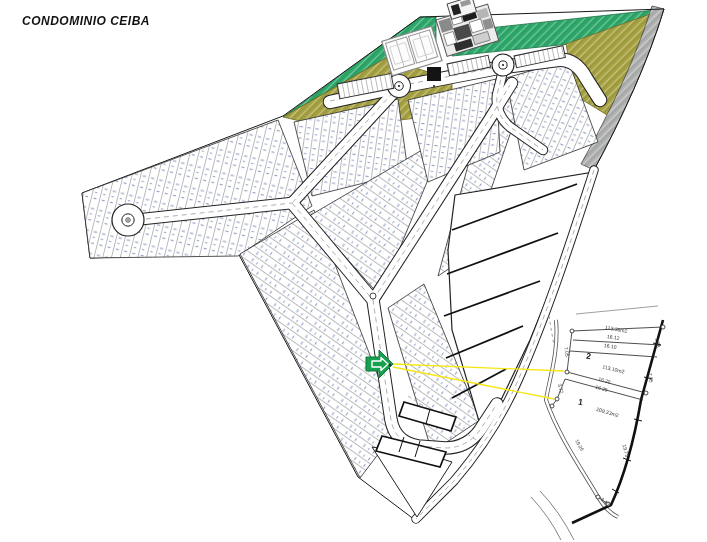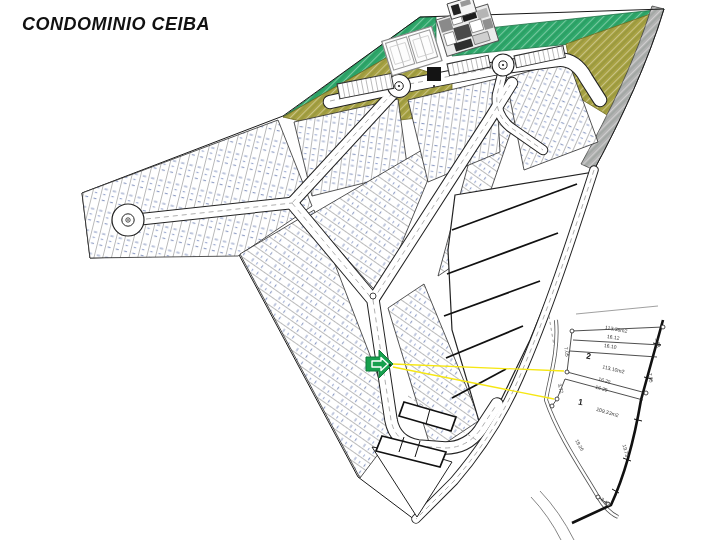--- a/index.html
+++ b/index.html
@@ -1,18 +1,18 @@
 <!DOCTYPE html>
 <html><head>
 <meta charset="utf-8">
 <style>
   html,body{margin:0;padding:0;background:#ffffff;}
   #page{position:relative;width:707px;height:542px;background:#ffffff;overflow:hidden;
         font-family:"Liberation Sans", sans-serif;}
-  #plan-title{position:absolute;left:22px;top:14px;font-size:18px;font-style:italic;
+  #plan-title{position:absolute;left:22px;top:14px;font-size:12px;font-style:italic;
         font-weight:bold;color:#111;letter-spacing:.5px;}
   svg{position:absolute;left:0;top:0;}
   text{font-family:"Liberation Sans", sans-serif;fill:#3a3a3a;}
   .dim{font-size:5px;}
   .lotnum{font-size:8.5px;fill:#222;font-weight:bold;}
   .area{font-size:5.2px;}
 </style>
 </head>
 <body>
 

